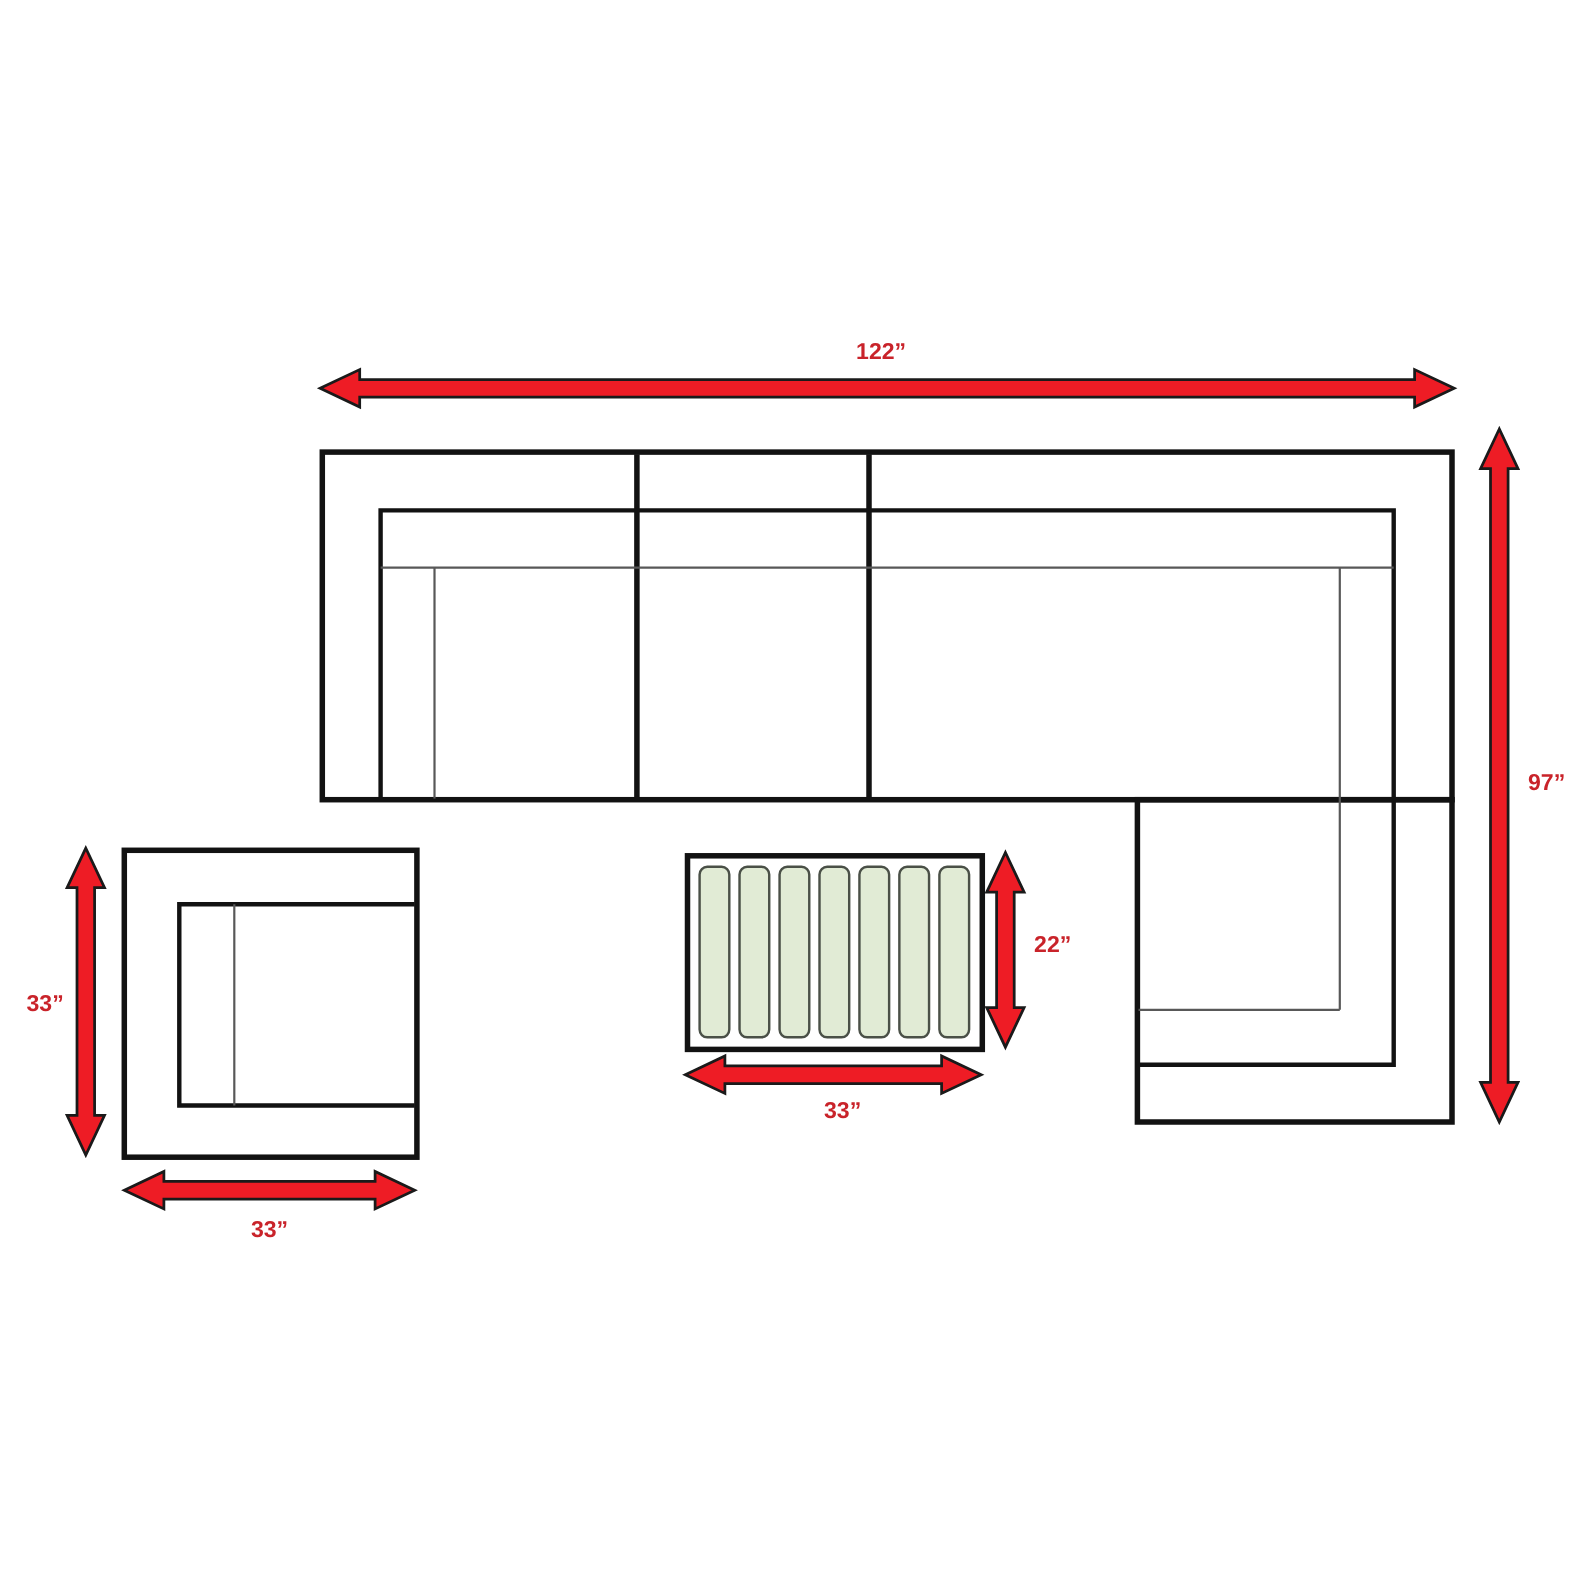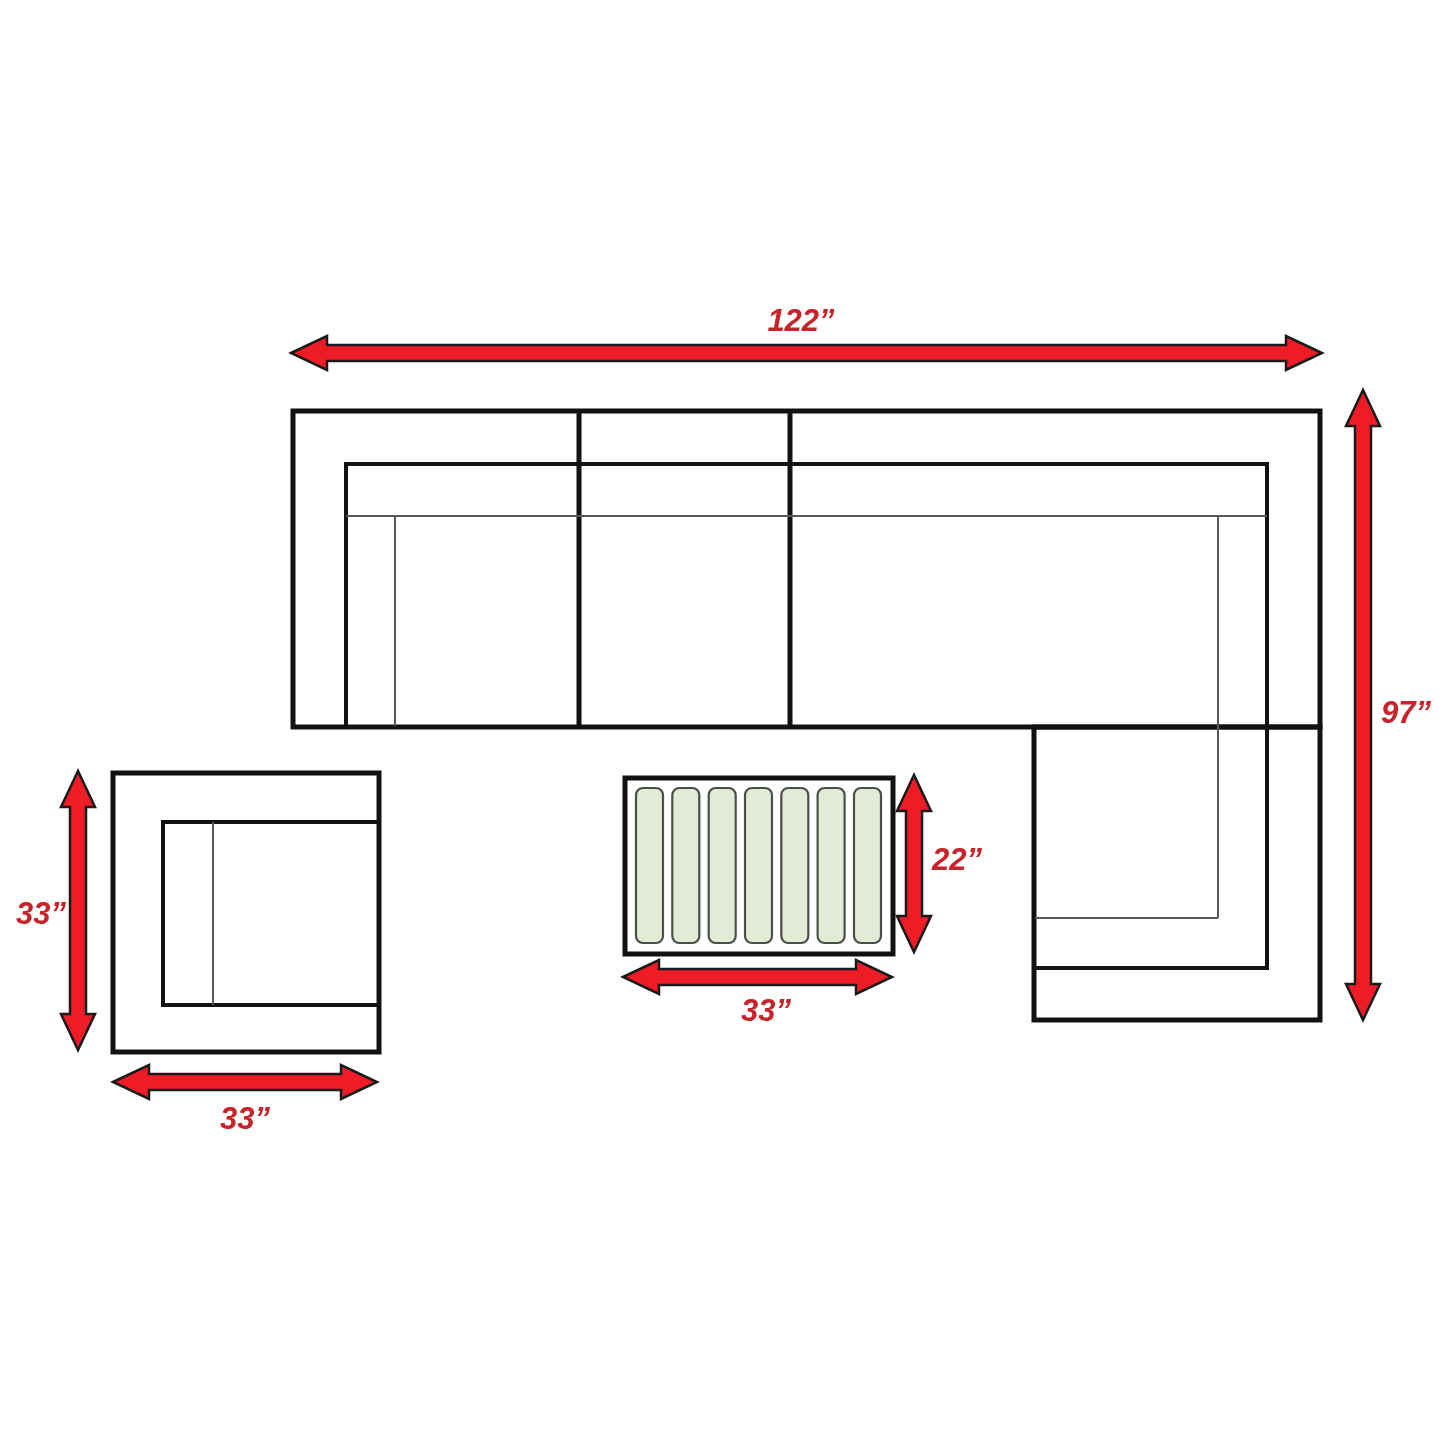--- a/index.html
+++ b/index.html
@@ -13,25 +13,24 @@
   .diagram-svg{position:absolute;left:0;top:0;width:1445px;height:1445px;}
   .thick{fill:none;stroke:var(--outline-thick,#121212);stroke-width:5;}
   .inner{fill:none;stroke:var(--outline-thick,#121212);stroke-width:4;}
   .thin{fill:none;stroke:var(--outline-thin,#585858);stroke-width:2;}
   .slat{fill:var(--slat-fill,#e1ebd5);stroke:var(--slat-border,#4a5047);stroke-width:2.2;}
   .arrow{fill:var(--arrow-fill,#ee1c25);stroke:var(--arrow-outline,#1a1a1a);stroke-width:2.5;stroke-linejoin:miter;}
   .dim{
     position:absolute;
     transform:translate(-50%,-50%);
     font-weight:700;
-    font-size:31px;
+    font-size:21px;
     line-height:1;
     color:var(--dimension-text,#c9232a);
     white-space:nowrap;
-    font-style:italic;
   }
 </style>
 </head>
 <body>
 
 <div class="canvas">
 
   <svg class="diagram-svg" viewBox="0 0 1445 1445">
 
     <g>

